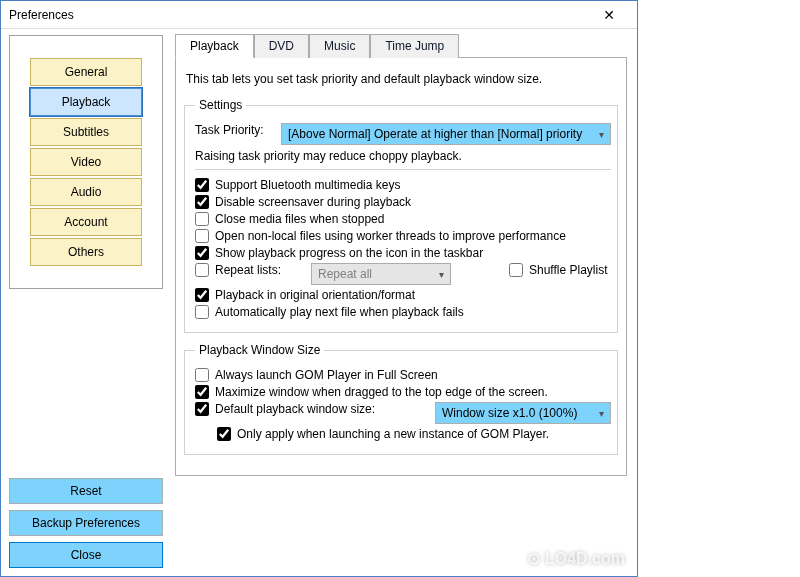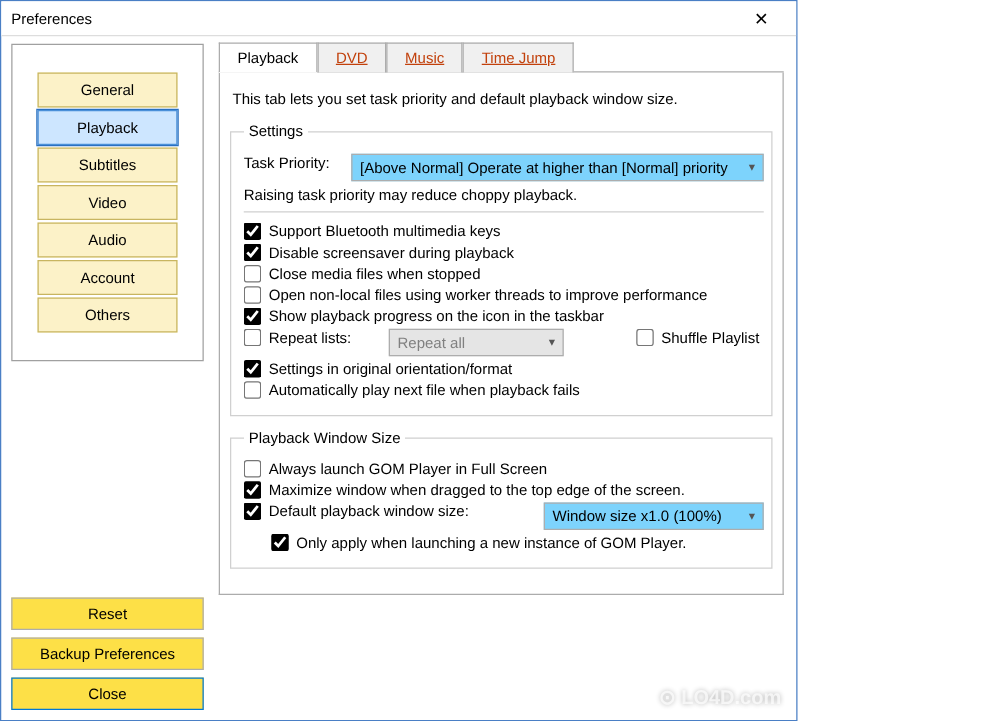--- a/index.html
+++ b/index.html
@@ -7,27 +7,27 @@
 .window { width: 638px; height: 577px; border: 1px solid #4a7fc5; background: #fff; position: relative; overflow: hidden; }
 .titlebar { height: 28px; background: #fff; display: flex; align-items: center; padding: 0 8px; border-bottom: 1px solid #ddd; }
 .titlebar .title { flex: 1; font-size: 12px; }
 .titlebar .close { width: 40px; text-align: center; font-size: 14px; cursor: pointer; }
 .body { display: flex; height: calc(100% - 28px); }
 .sidebar { width: 170px; padding: 6px 8px 8px 8px; display: flex; flex-direction: column; }
 .nav { border: 1px solid #a0a0a0; padding: 20px; }
 .nav-btn { display: block; width: 100%; height: 28px; margin: 2px 0; background: #fcf2c8; border: 1px solid #c8b560; font-size: 12px; cursor: pointer; }
 .nav-btn.active { background: #cde6ff; border: 1px solid #4a90d9; outline: 1px solid #2a70c0; }
 .bottom-btns { margin-top: auto; }
-.bottom-btn { display: block; width: 100%; height: 26px; margin-top: 6px; background: #fde047; border: 1px solid #adadad; font-size: 12px; cursor: pointer; }
+.bottom-btn { display: block; width: 100%; height: 26px; margin-top: 6px; background: #7dd3fc; border: 1px solid #adadad; font-size: 12px; cursor: pointer; }
 .bottom-btn.close-b { border: 1px solid #0078d7; }
 .content { flex: 1; padding: 4px 10px 10px 4px; overflow: auto; }
 .tabbar { display: flex; border-bottom: 1px solid #acacac; position: relative; }
 .tab { padding: 4px 14px 4px 14px; font-size: 12px; border: 1px solid #acacac; border-bottom: none; background: #fff; margin-right: 0; position: relative; top: 1px; cursor: pointer; }
 .tab.active { background: #fff; border-bottom: 1px solid #fff; }
-.tab.inactive { background: #f0f0f0; color: #c2410c; text-decoration: underline; }
+.tab.inactive { background: #f0f0f0; color: #0f172a; }
 .tabpage { padding: 10px 8px; border: 1px solid #acacac; border-top: none; background: #fff; }
 .intro { margin: 4px 0 12px 2px; }
 fieldset { border: 1px solid #d0d0d0; margin-bottom: 10px; padding: 8px 6px 10px 10px; }
 legend { font-size: 12px; padding: 0 4px; }
 .row { display: flex; margin: 3px 0; }
 .row label { font-size: 12px; }
 .chk { width: 14px; height: 14px; margin-right: 6px; accent-color: #000; }
 .select { border: 1px solid #adadad; background: #7dd3fc; height: 22px; padding: 0 20px 0 6px; font-size: 12px; position: relative; display: inline-flex; align-items: center; cursor: pointer; }
 .select .arrow { position: absolute; right: 6px; font-size: 10px; color: #555; }
 .select.full { flex: 1; }
@@ -121,21 +121,21 @@
               <span>Repeat all</span>
               <span class="arrow">▾</span>
             </div>
             <span class="spacer-col"></span>
             <input type="checkbox" class="chk" style="">
             <label>Shuffle Playlist</label>
           </div>
 
           <div class="row">
               <input type="checkbox" class="chk" checked="" style="">
-              <label>Settings in original orientation/format</label>
+              <label>Playback in original orientation/format</label>
             </div>
           <div class="row">
               <input type="checkbox" class="chk" style="">
               <label>Automatically play next file when playback fails</label>
             </div>
         </fieldset>
 
         <fieldset>
           <legend>Playback Window Size</legend>
 

